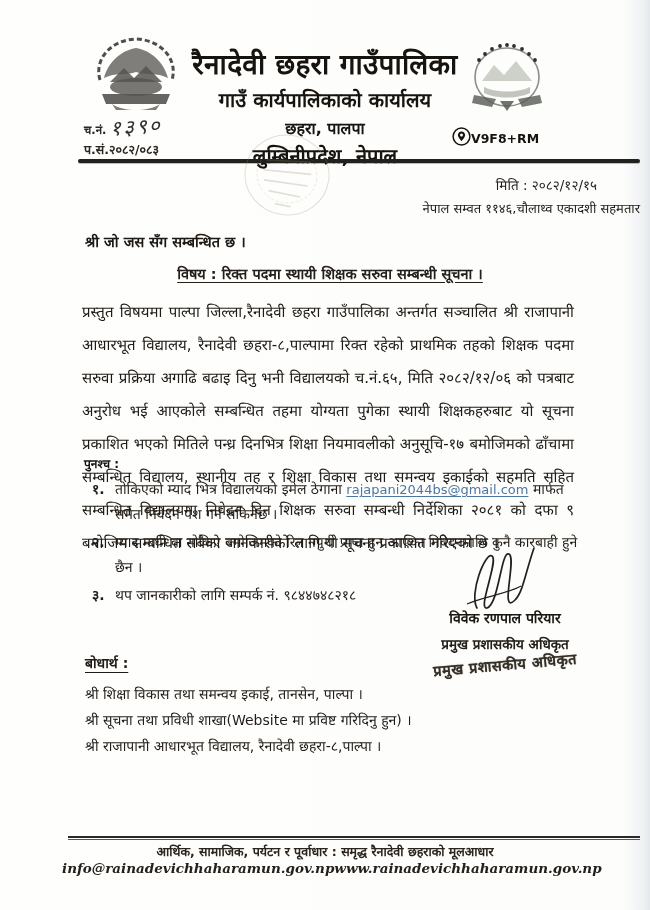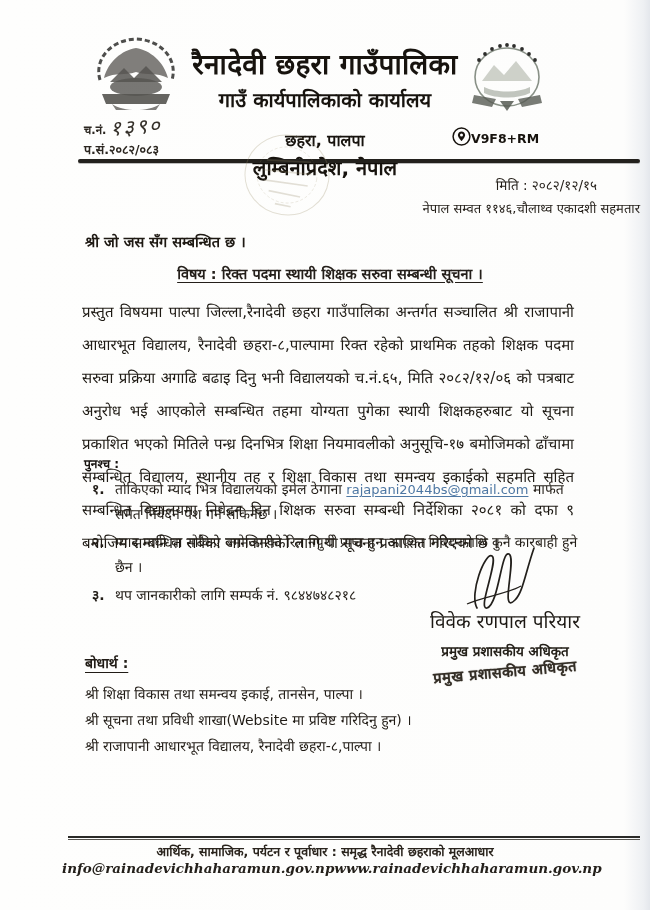--- a/index.html
+++ b/index.html
@@ -14,21 +14,21 @@
   .page {
     position:absolute; inset:0;
     background:linear-gradient(90deg,#fefefd 0%, #fdfdfc 96%, #eef0f3 99%, #e4e7ec 100%);
   }
   .abs { position:absolute; }
 
   
   .hdr-center { left:170px; top:44px; width:310px; text-align:center; color:#17130e; }
   .hdr-line1 { font-size:28px; font-weight:bold; letter-spacing:.3px; }
   .hdr-line2 { font-size:20px; font-weight:bold; margin-top:4px; }
-  .hdr-line3 { font-size:16px; font-weight:bold; margin-top:16px; }
+  .hdr-line3 { font-size:16px; font-weight:bold; margin-top:4px; }
   .hdr-line4 { font-size:20px; font-weight:bold; margin-top:3px; }
 
   .ref-block { left:84px; top:112px; font-size:11.5px; color:#2b2620; }
   .ref-row { display:flex; align-items:center; gap:4px; }
   .ref-label { font-weight:bold; padding-top:6px; }
   .ref-hand { font-size:21px; font-style:italic; letter-spacing:2px; transform:rotate(-4deg); color:#35302a; }
   .ref-ps { font-weight:bold; font-size:12.5px; margin-top:1px; }
 
   .pluscode { left:452px; top:127px; display:flex; align-items:center; font-weight:bold; font-size:12.5px; color:#17130e; }
 
@@ -55,21 +55,21 @@
   }
 
   .ps-head { left:84px; top:455px; font-size:12px; font-weight:bold; color:#171310; }
   .ps-list { left:92px; top:477px; width:492px; font-size:14px; color:#221d17; }
   .ps-item { display:flex; gap:7px; line-height:25px; margin-bottom:3px; }
   .ps-num { flex:0 0 16px; font-weight:bold; }
   .ps-text { flex:1; }
   .email-link { color:#4d77a3; text-decoration:underline; text-underline-offset:2px; font-family:"DejaVu Sans",sans-serif; font-size:13px; }
 
   .sig-block { left:415px; top:546px; width:180px; text-align:center; }
-  .sig-name { font-size:19px; font-weight:normal; margin-top:-8px; color:#1c1813; }
+  .sig-name { font-size:14px; font-weight:bold; margin-top:-8px; color:#1c1813; }
   .sig-title { font-size:13.5px; font-weight:bold; margin-top:8px; color:#242019; }
   .sig-stamp {
     font-size:14.5px; font-weight:bold; margin-top:1px; color:#332e26;
     transform:rotate(-5deg); text-shadow:0 0 1px rgba(60,50,40,.6); letter-spacing:.5px;
   }
 
   .cc-block { left:85px; top:653px; font-size:14px; color:#211c16; }
   .cc-head { font-weight:bold; text-decoration:underline; text-underline-offset:4px; margin-bottom:9px; font-size:14px; }
   .cc-item { line-height:26px; }
 

